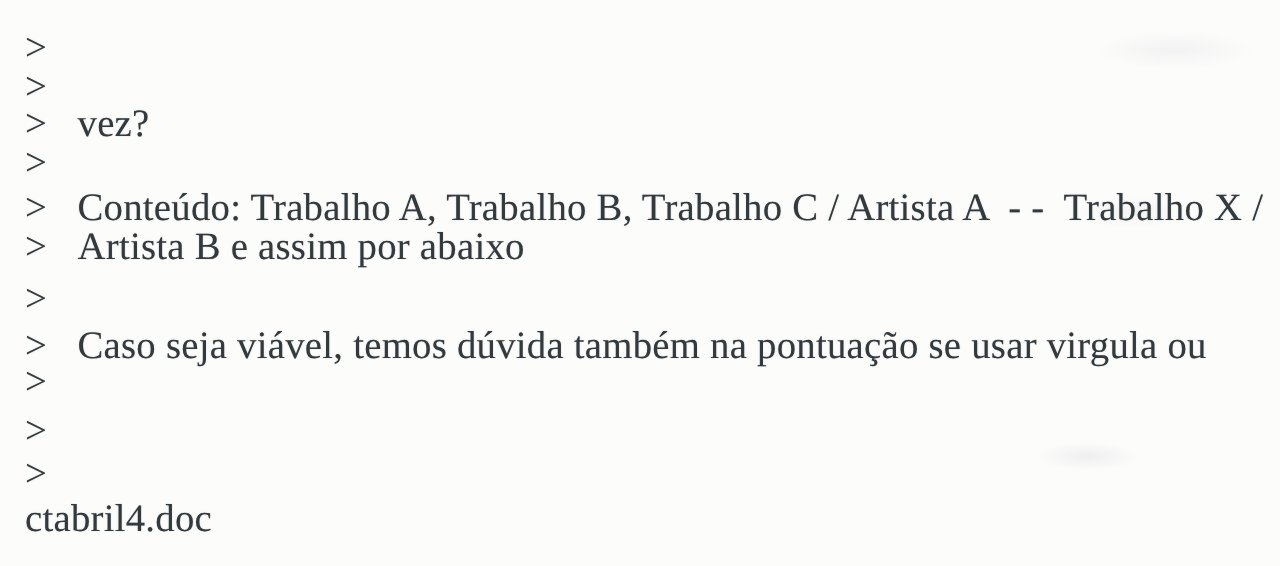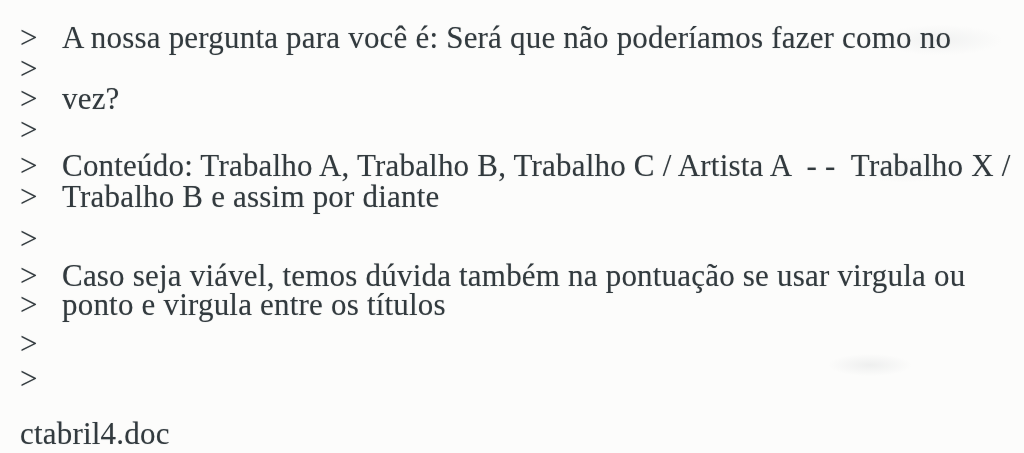--- a/index.html
+++ b/index.html
@@ -44,34 +44,34 @@
   }
   
   .line:nth-child(2)  { margin-top: 15px; }
   .line:nth-child(4)  { margin-top: -1px; }
   .line:nth-child(6)  { margin-top: 5px; }
   .line:nth-child(8)  { margin-top: 11px; }
   .line:nth-child(9)  { margin-top: 6px; }
   .line:nth-child(10) { margin-top: -2px; }
   .line:nth-child(11) { margin-top: 8px; }
   .line:nth-child(12) { margin-top: 4px; }
-  .line:nth-child(13) { margin-top: 24px; }
+  .line:nth-child(13) { margin-top: 5px; }
 </style>
 </head>
 <body>
 
 <div class="scan-page">
   <div id="quoted-text-block">
       <div class="line"><span class="marker">&gt;</span></div>
-      <div class="line"><span class="marker">&gt;</span><span class="text">A nossa pergunta para você é: Será que não poderíamos fazer como no</span></div>
+      <div class="line"><span class="marker">&gt;</span></div>
       <div class="line"><span class="marker">&gt;</span></div>
       <div class="line"><span class="marker">&gt;</span><span class="text">vez?</span></div>
       <div class="line"><span class="marker">&gt;</span></div>
       <div class="line"><span class="marker">&gt;</span><span class="text">Conteúdo: Trabalho A, Trabalho B, Trabalho C / Artista A  - -  Trabalho X /</span></div>
-      <div class="line"><span class="marker">&gt;</span><span class="text">Trabalho B e assim por diante</span></div>
+      <div class="line"><span class="marker">&gt;</span><span class="text">Artista B e assim por abaixo</span></div>
       <div class="line"><span class="marker">&gt;</span></div>
       <div class="line"><span class="marker">&gt;</span><span class="text">Caso seja viável, temos dúvida também na pontuação se usar virgula ou</span></div>
-      <div class="line"><span class="marker">&gt;</span><span class="text">ponto e virgula entre os títulos</span></div>
+      <div class="line"><span class="marker">&gt;</span></div>
       <div class="line"><span class="marker">&gt;</span></div>
       <div class="line"><span class="marker">&gt;</span></div>
       <div class="line"><span class="text">ctabril4.doc</span></div>
     </div>
 </div>
 
 </body></html>

